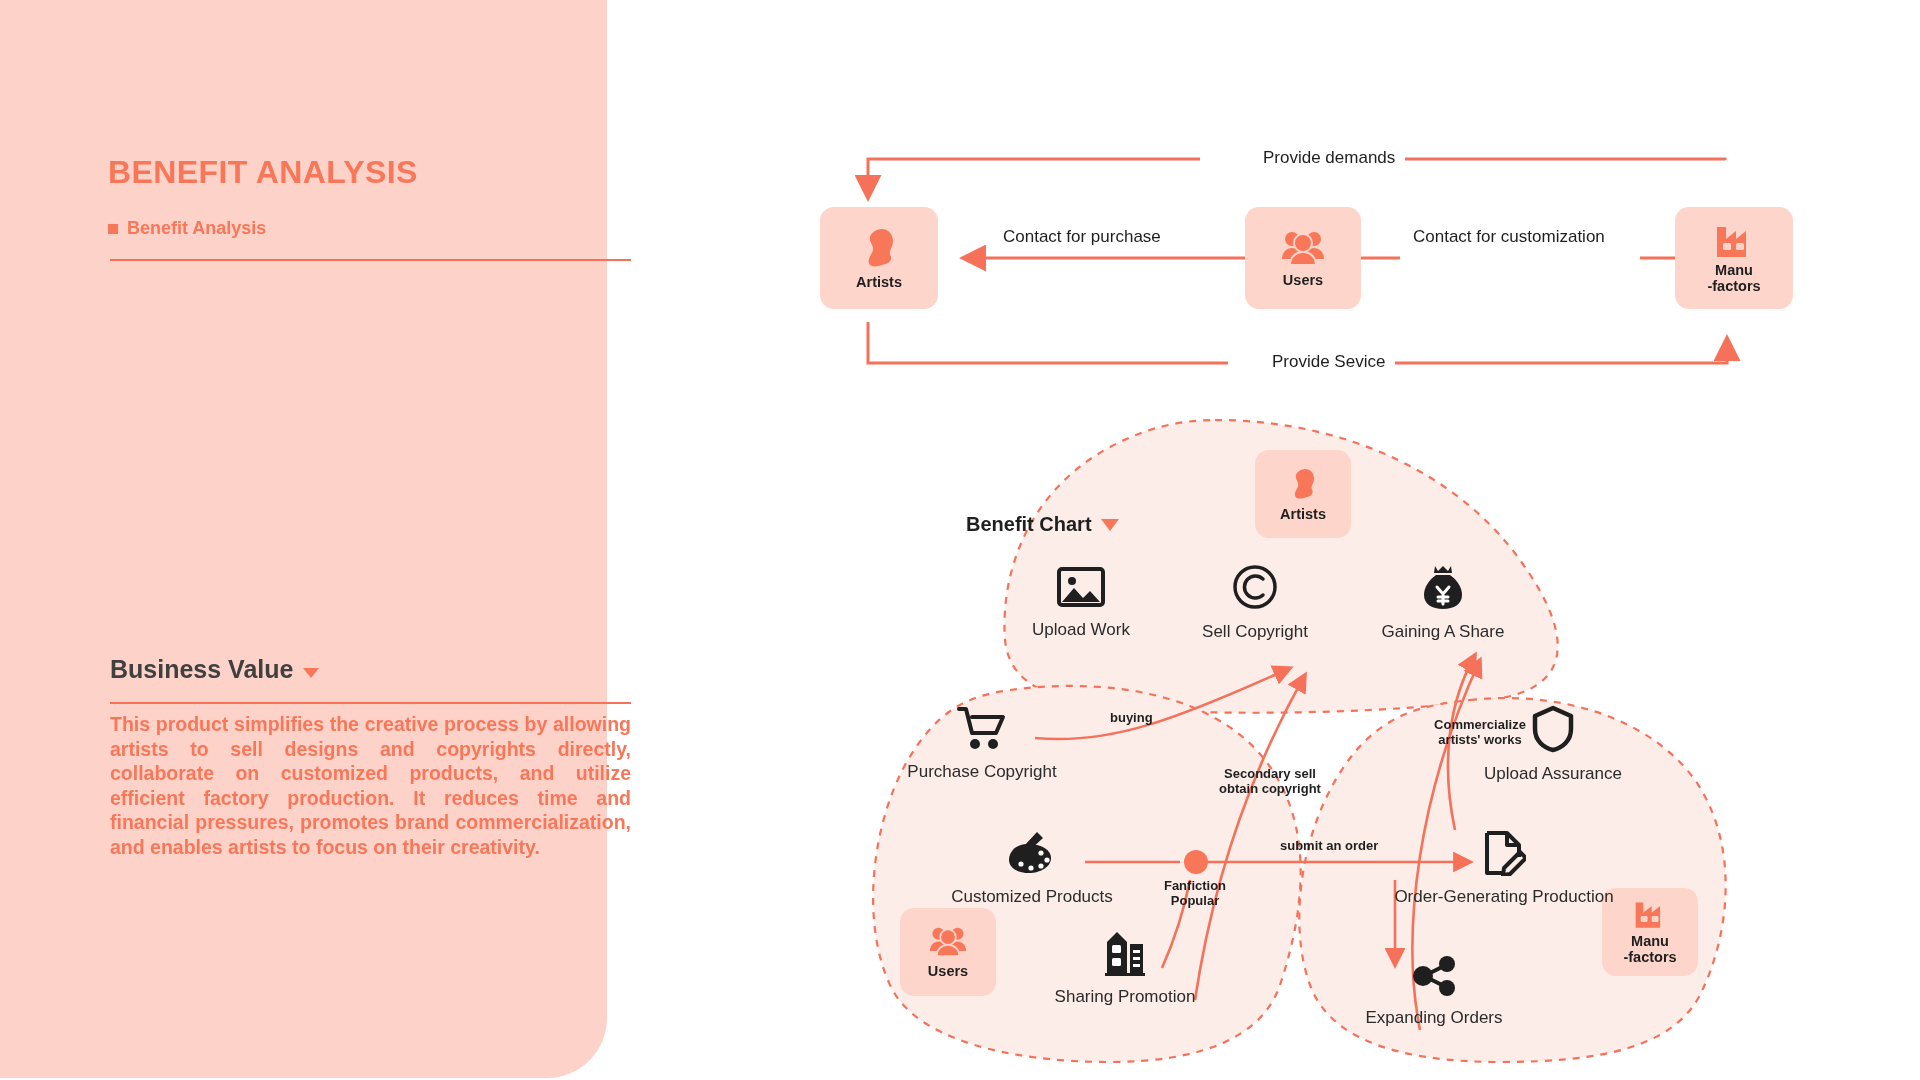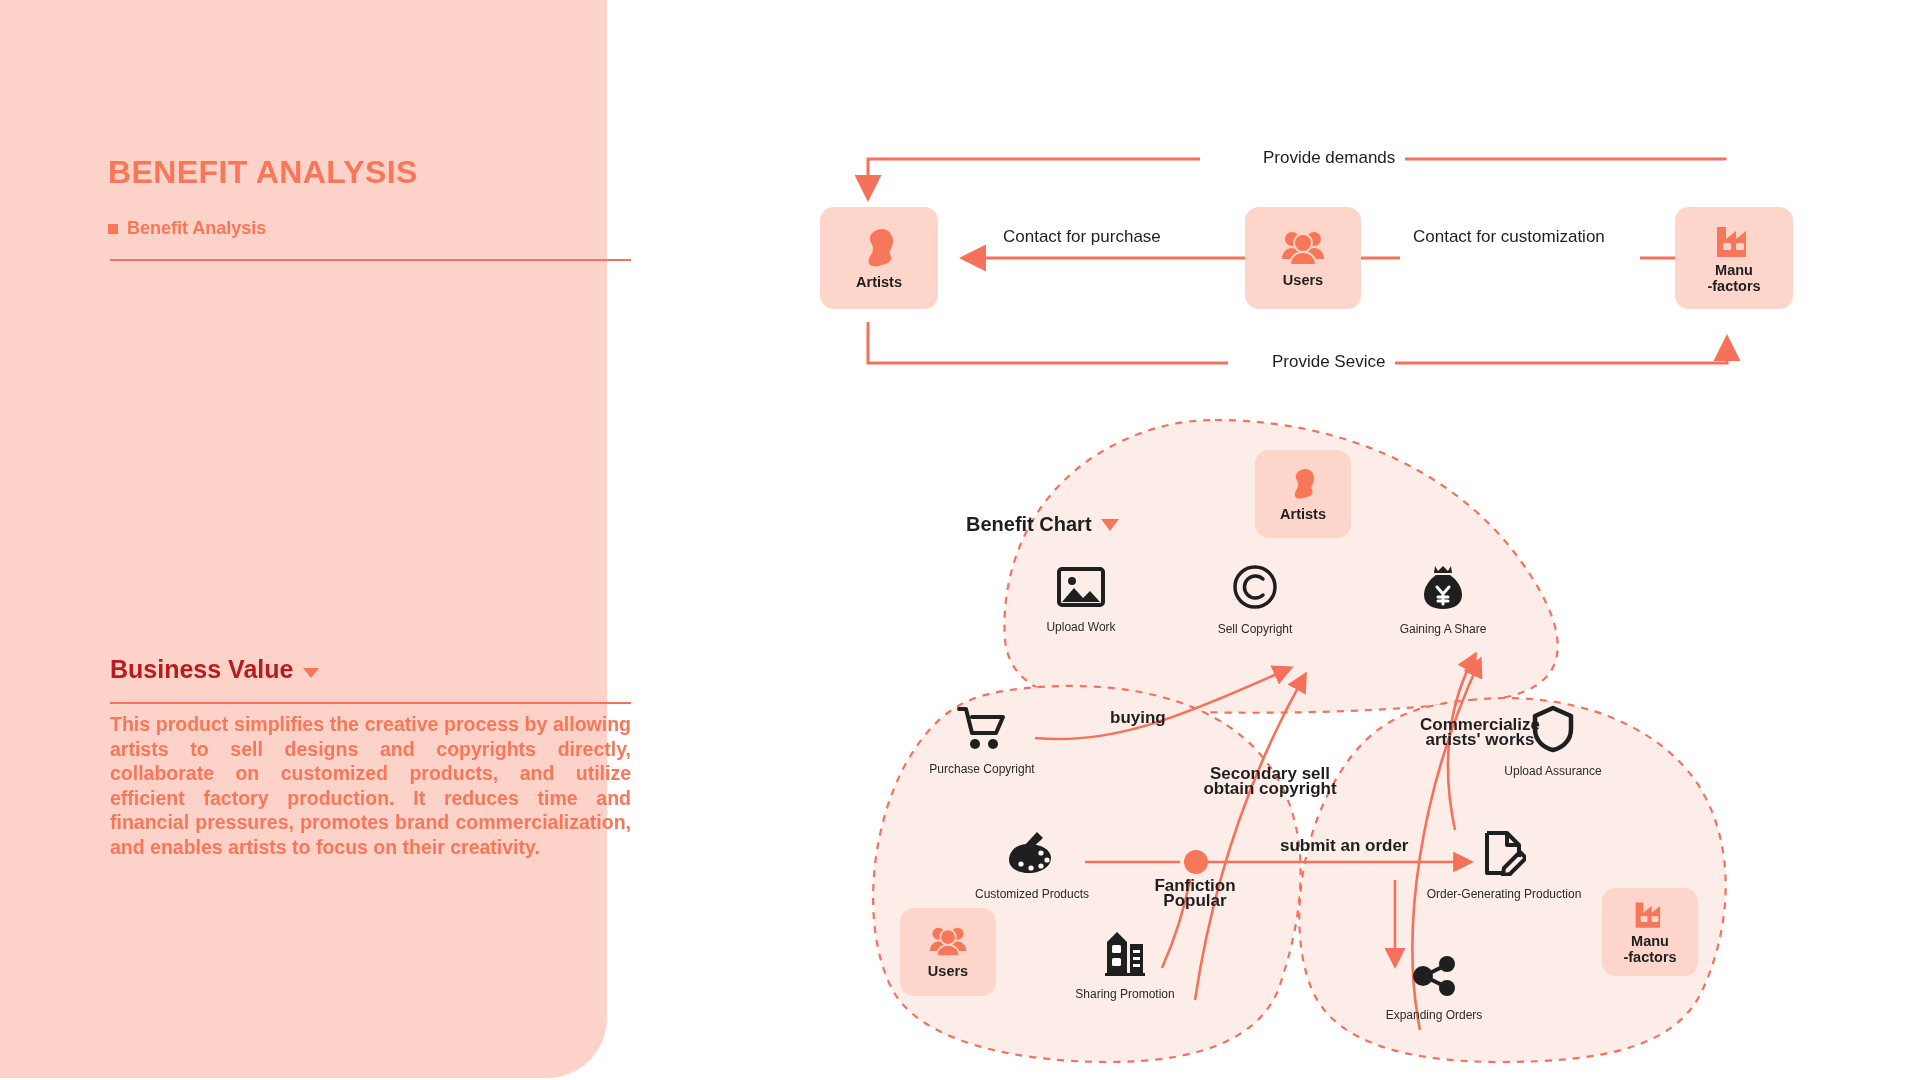--- a/index.html
+++ b/index.html
@@ -35,21 +35,21 @@
   #rule2{top:702px;}
   .para{
     position:absolute;left:110px;width:521px;
     font-size:19.5px;line-height:24.5px;font-weight:bold;
     color:#F97759;text-align:justify;
   }
   #para1{top:267px;}
   #para2{top:712px;}
   .section-head{
     position:absolute;left:110px;top:655px;
-    font-size:25px;font-weight:bold;color:#b91c1c;
+    font-size:25px;font-weight:bold;color:#404040;
     display:flex;align-items:flex-end;gap:10px;
   }
   .caret-dn{
     width:0;height:0;border-left:8px solid transparent;border-right:8px solid transparent;
     border-top:10px solid #F97759;margin-bottom:6px;
   }
   #svg-layer{position:absolute;left:0;top:0;width:1920px;height:1080px;pointer-events:none;}
 
   
   .ecard{
@@ -63,24 +63,24 @@
   }
   .flowlabel{
     position:absolute;font-size:17px;font-weight:normal;color:#1f1f1f;
     white-space:nowrap;background:#fff;padding:0 10px;
   }
   .node{
     position:absolute;display:flex;flex-direction:column;align-items:center;
     width:240px;margin-left:-120px;
   }
   .node .nlabel{
-    font-size:12px;color:#2b2b2b;margin-top:11px;white-space:nowrap;
+    font-size:17px;color:#2b2b2b;margin-top:11px;white-space:nowrap;
   }
   .arclabel{
-    position:absolute;font-size:17px;font-weight:bold;color:#1f1f1f;
+    position:absolute;font-size:13px;font-weight:bold;color:#1f1f1f;
     text-align:center;line-height:15px;white-space:nowrap;
   }
   .chart-head{
     position:absolute;left:966px;top:513px;
     font-size:20px;font-weight:bold;color:#1f1f1f;
     display:flex;align-items:center;gap:9px;
   }
   .caret-sm{
     width:0;height:0;border-left:9px solid transparent;border-right:9px solid transparent;
     border-top:12px solid #F97759;

